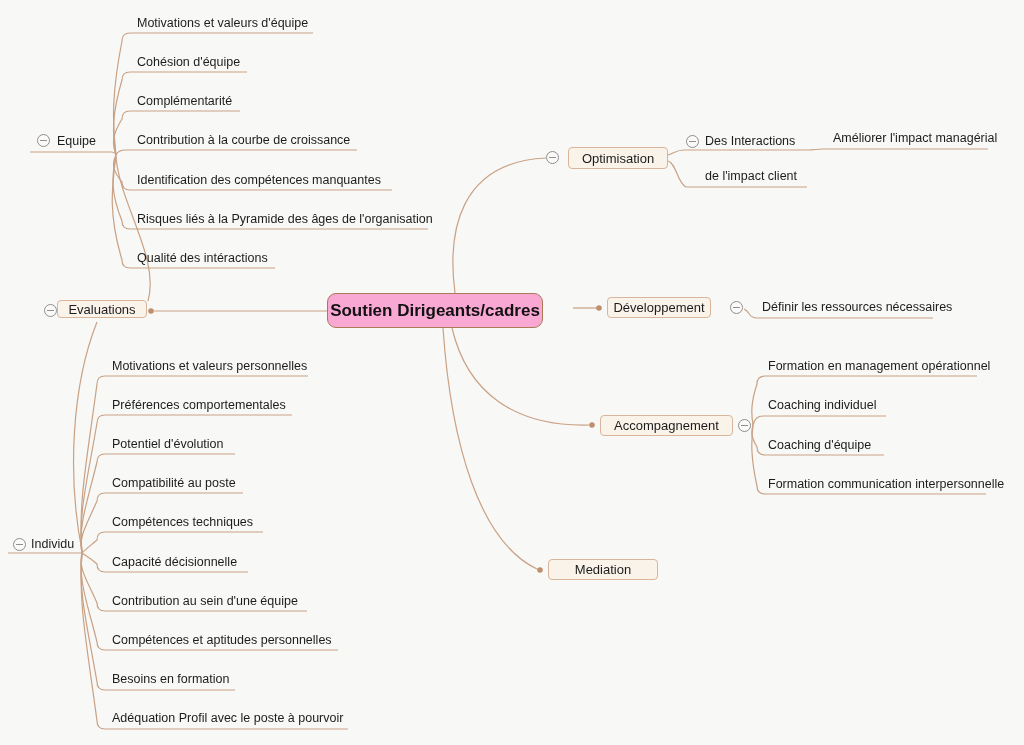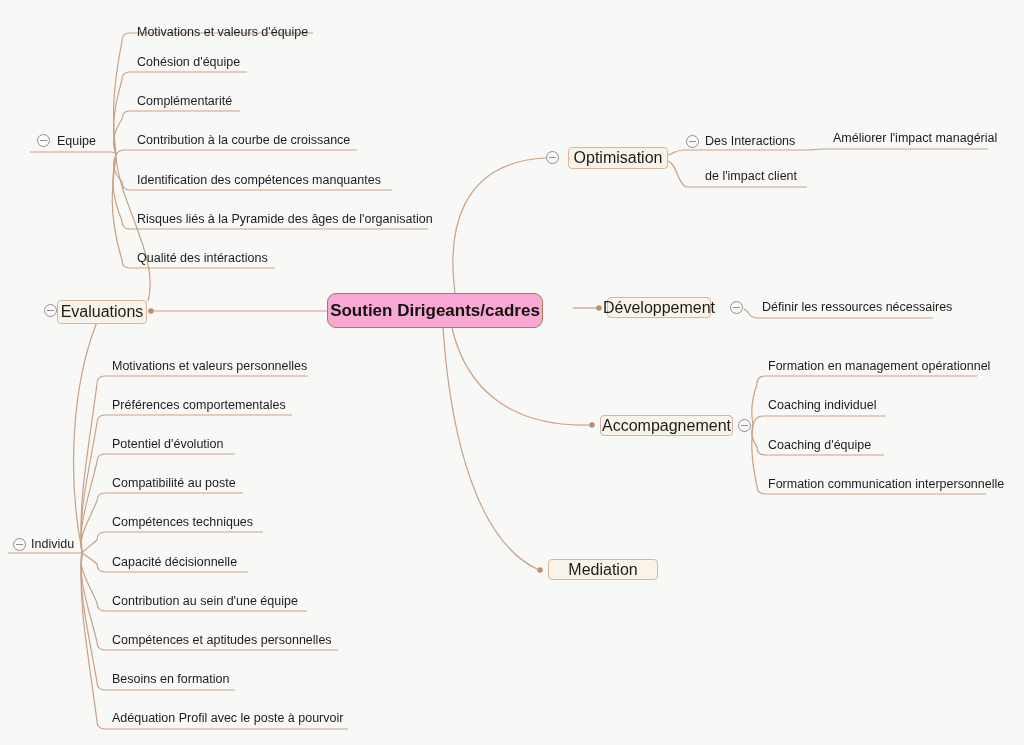--- a/index.html
+++ b/index.html
@@ -18,21 +18,21 @@
     white-space:nowrap;
     line-height:14px;
   }
   .boxnode {
     position:absolute;
     background:#faf3ea;
     border:1px solid #d9b69b;
     border-radius:4px;
     box-sizing:border-box;
     display:flex; align-items:center; justify-content:center;
-    font-size:16px; color:#1c1c1c;
+    font-size:13px; color:#1c1c1c;
     white-space:nowrap;
   }
   .rootnode {
     position:absolute;
     left:327px; top:293px; width:216px; height:35px;
     background:#f9a8d4;
     border:1px solid #a87a57;
     border-radius:9px;
     box-sizing:border-box;
     display:flex; align-items:center; justify-content:center;
@@ -106,29 +106,29 @@
   </g>
 </svg>
 
 <div class="rootnode">
   <span>Soutien Dirigeants/cadres</span>
 </div>
 
 <div class="collapse" style="left:44px; top:304px;">
     <span class="dash"></span>
   </div>
-<div class="boxnode" style="left:57px; top:300px; width:90px; height:24px;">
+<div class="boxnode" style="left:57px; top:300px; width:90px; height:18px;">
   <span>Evaluations</span>
 </div>
 
 <div class="collapse" style="left:37px; top:134px;">
     <span class="dash"></span>
   </div>
 <div class="lbl" style="left:57px; top:134px;">Equipe</div>
-<div class="lbl" style="left:137px; top:25px;">Motivations et valeurs d'équipe</div>
+<div class="lbl" style="left:137px; top:16px;">Motivations et valeurs d'équipe</div>
 <div class="lbl" style="left:137px; top:55px;">Cohésion d'équipe</div>
 <div class="lbl" style="left:137px; top:94px;">Complémentarité</div>
 <div class="lbl" style="left:137px; top:133px;">Contribution à la courbe de croissance</div>
 <div class="lbl" style="left:137px; top:173px;">Identification des compétences manquantes</div>
 <div class="lbl" style="left:137px; top:212px;">Risques liés à la Pyramide des âges de l'organisation</div>
 <div class="lbl" style="left:137px; top:251px;">Qualité des intéractions</div>
 
 <div class="collapse" style="left:13px; top:538px;">
     <span class="dash"></span>
   </div>

